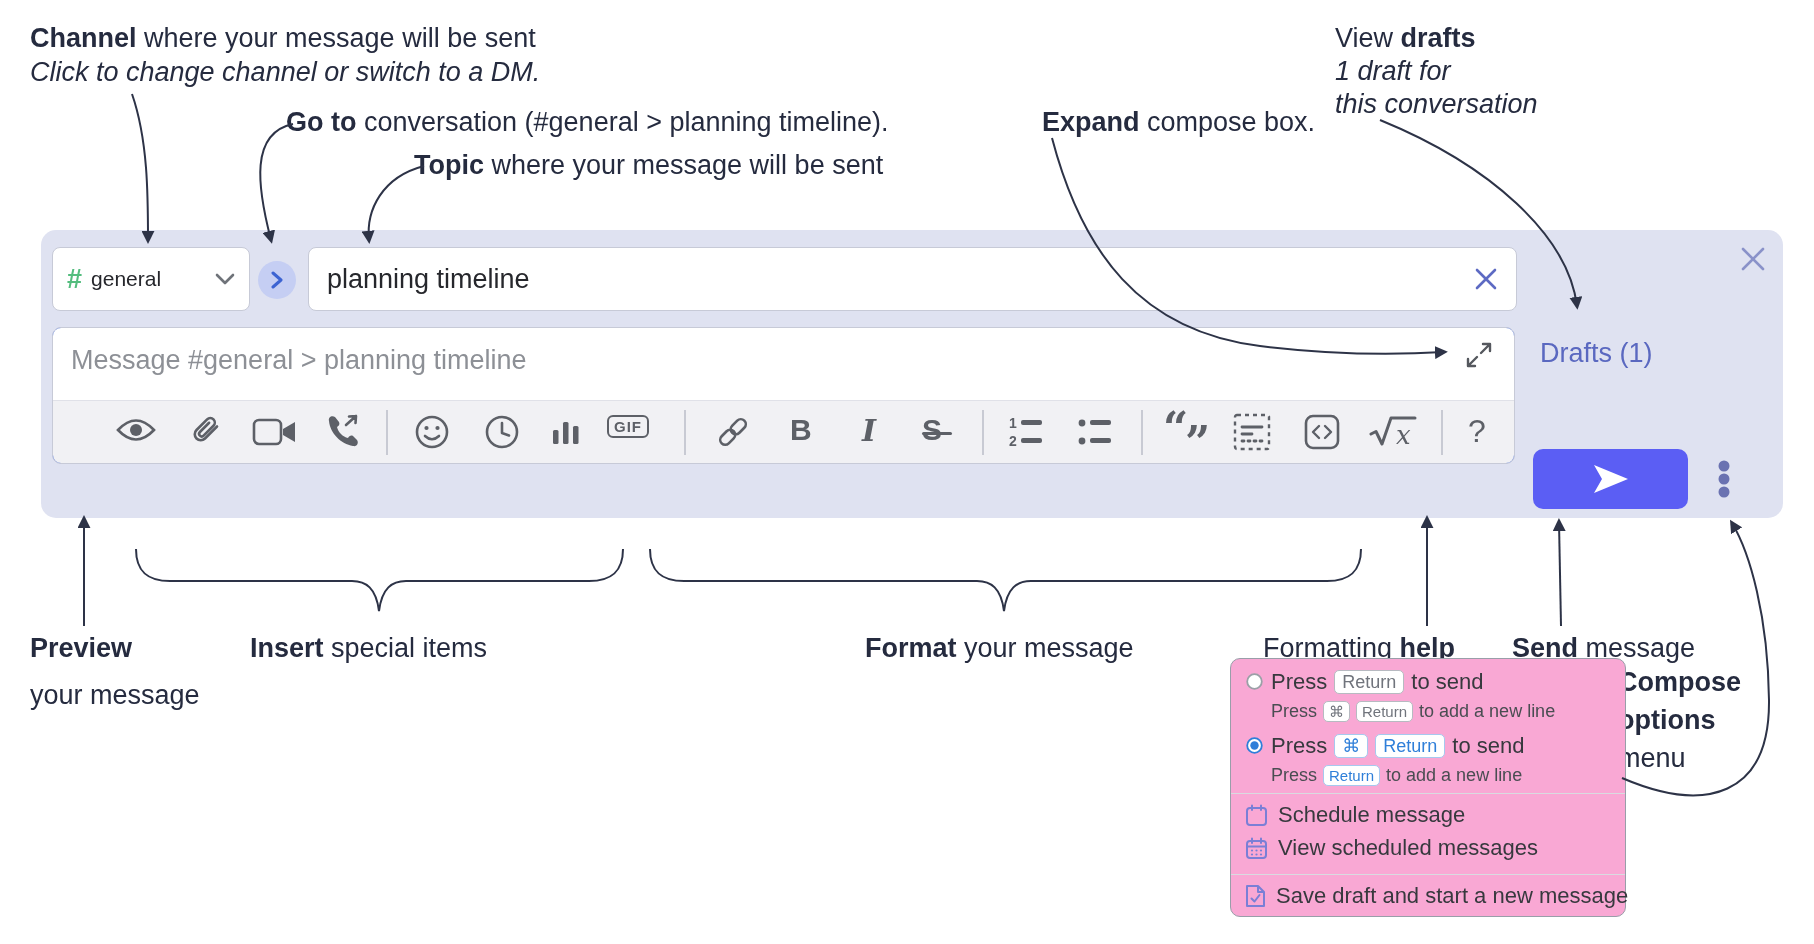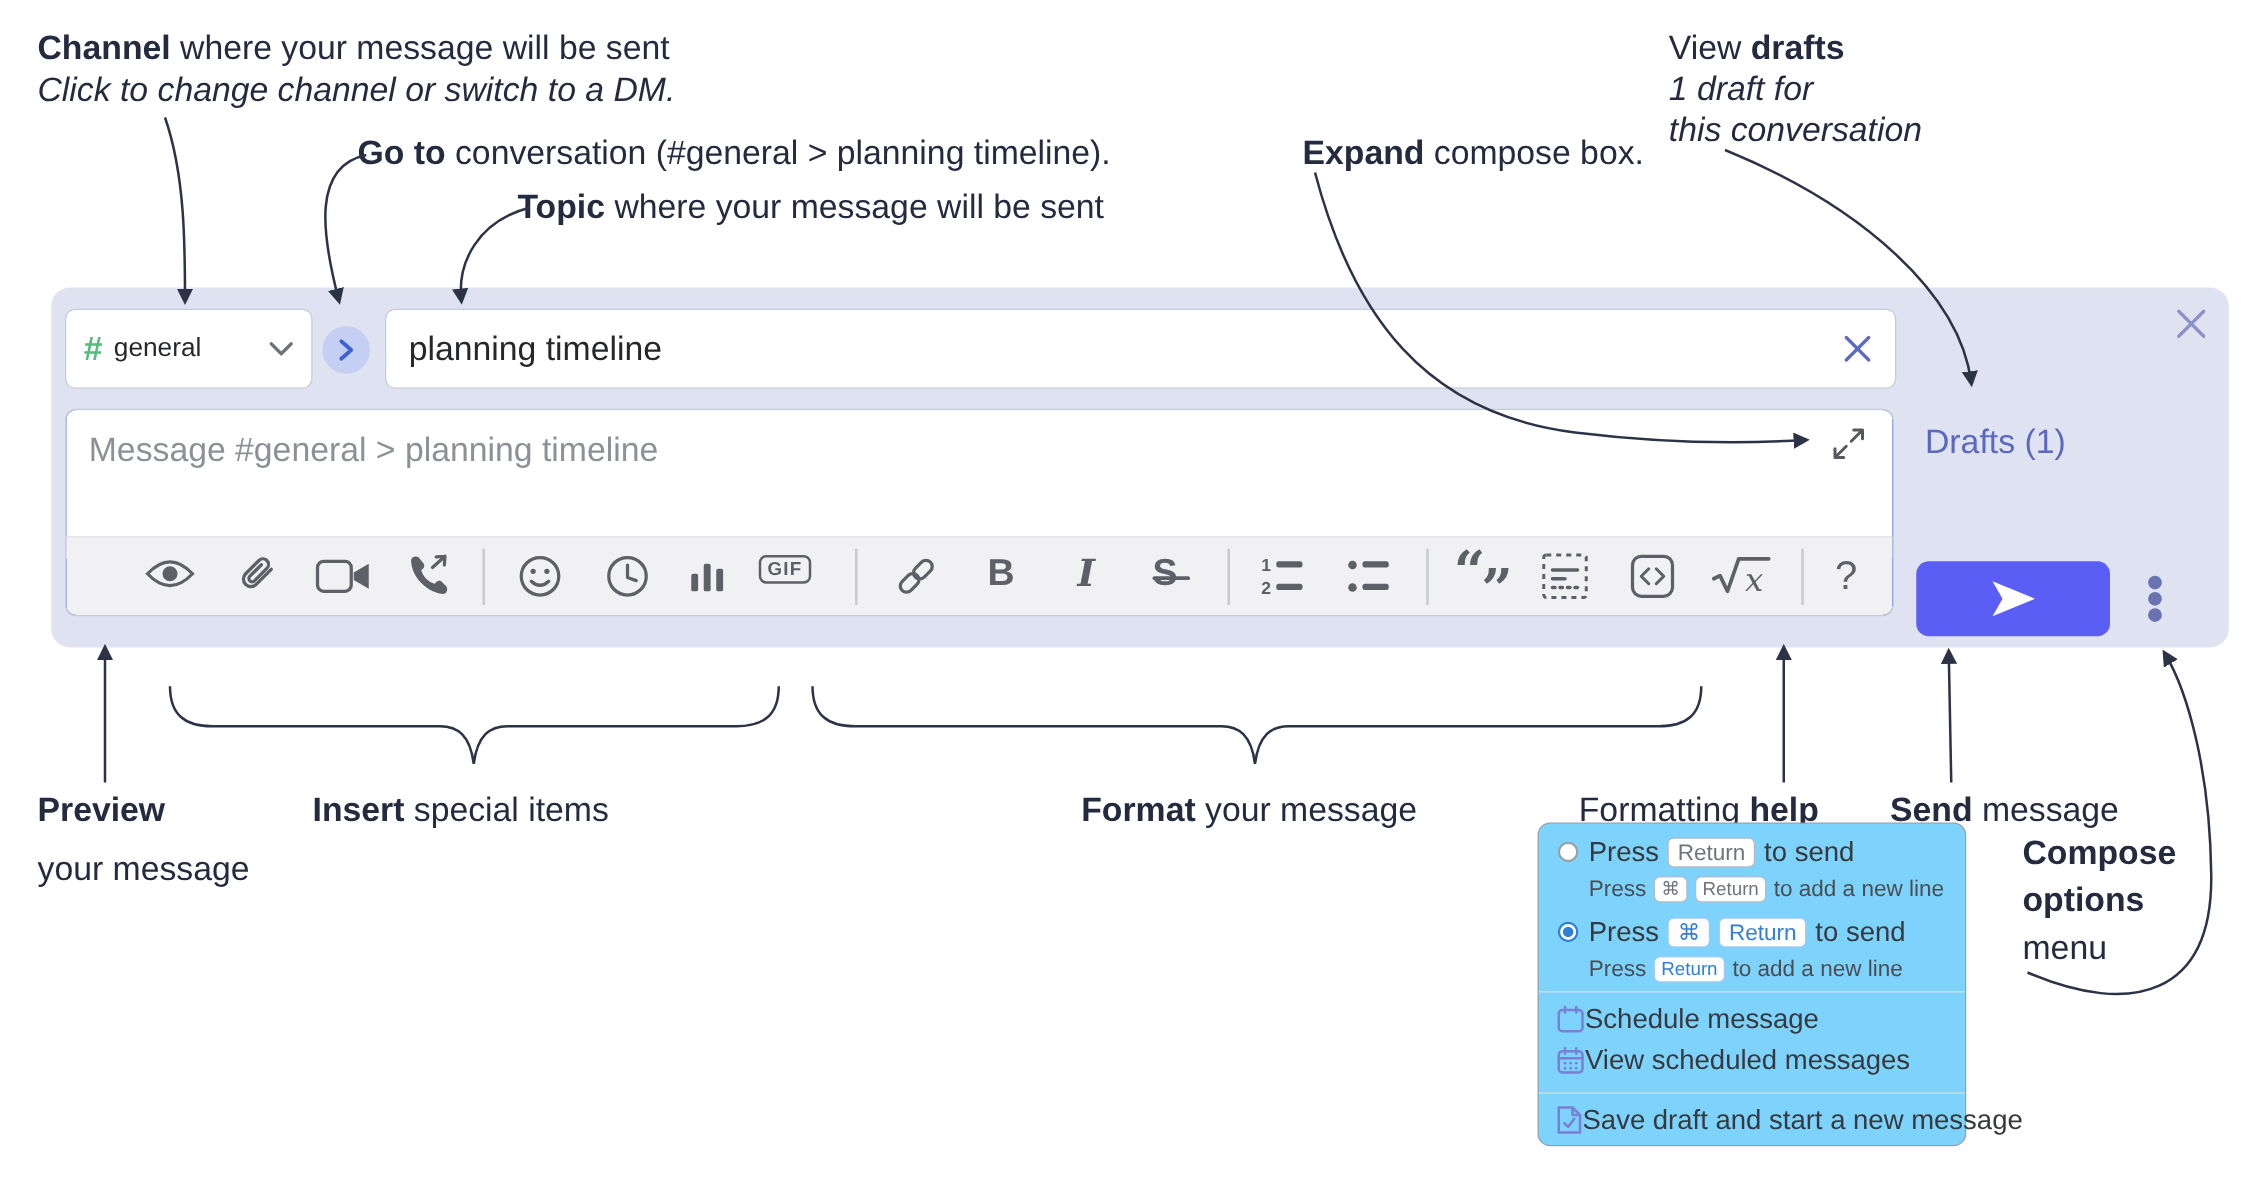--- a/index.html
+++ b/index.html
@@ -10,40 +10,40 @@
   .note b{font-weight:700;}
   
   .compose-outer{left:41px;top:230px;width:1742px;height:288px;background:#dfe2f1;border-radius:15px;}
   .white-box{background:#ffffff;border:1.5px solid #c7cad7;border-radius:8px;box-sizing:border-box;}
   .channel-select{left:52px;top:247px;width:198px;height:64px;display:flex;align-items:center;gap:9px;padding:0 14px;box-sizing:border-box;}
   .hash{color:#54bd7e;font-weight:700;font-size:27px;}
   .chan-name{font-size:21px;color:#26272c;flex:1;}
   .goto-circle{left:258px;top:261px;width:38px;height:38px;border-radius:50%;background:#c5cef3;display:flex;align-items:center;justify-content:center;}
   .topic-input{left:308px;top:247px;width:1209px;height:64px;display:flex;align-items:center;padding:0 18px;box-sizing:border-box;}
   .topic-text{font-size:27px;color:#26272c;flex:1;}
-  .msg-container{left:52px;top:327px;width:1463px;height:166px;background:#1d4ed8;border:1.5px solid #c7cad7;border-radius:9px;box-sizing:border-box;overflow:hidden;}
+  .msg-container{left:52px;top:327px;width:1463px;height:137px;background:#1d4ed8;border:1.5px solid #c7cad7;border-radius:9px;box-sizing:border-box;overflow:hidden;}
   .msg-area{position:absolute;left:0;top:0;right:0;height:119px;background:#fff;}
   .placeholder{position:absolute;left:18px;top:17px;font-size:27px;color:#8d9096;}
   .toolbar{position:absolute;left:0;bottom:0;right:0;height:62px;background:#f1f1f4;border-top:1px solid #e0e1e8;}
   .tb-div{position:absolute;top:9px;width:2px;height:45px;background:#c8cad3;}
   .tb-icon{position:absolute;display:flex;align-items:center;justify-content:flex-start;color:#5d6067;}
   .tb-text{font-size:30px;font-weight:700;color:#5d6067;}
   .gif-box{border:2.5px solid #5d6067;border-radius:6px;padding:1px 5px;font-size:15px;font-weight:700;letter-spacing:1px;color:#5d6067;}
   .drafts{left:1540px;top:338px;font-size:27px;color:#5a68c0;}
   .send-btn{left:1533px;top:449px;width:155px;height:60px;background:#5b5ef4;border-radius:10px;display:flex;align-items:center;justify-content:center;}
   
-  .popup{left:1230px;top:658px;width:343px;height:259px;background:#7dd3fc;border:1.5px solid #999ea9;border-radius:10px;box-sizing:border-box;}
+  .popup{left:1230px;top:658px;width:396px;height:259px;background:#f9a8d4;border:1.5px solid #999ea9;border-radius:10px;box-sizing:border-box;}
   .prow{position:absolute;left:40px;white-space:nowrap;font-size:22px;color:#37393e;display:flex;align-items:center;gap:7px;}
   .psub{position:absolute;left:40px;white-space:nowrap;font-size:18px;color:#4a4d52;display:flex;align-items:center;gap:6px;}
   .key{display:inline-block;border:1.5px solid #b7bac1;border-radius:5px;background:#fff;color:#70747c;
        font-size:18px;line-height:22px;padding:0 7px;}
   .key.small{font-size:15px;line-height:19px;padding:0 5px;}
   .key.blue{border-color:#a6c9ef;color:#2f7fd9;}
   .pdivider{position:absolute;left:0;width:100%;height:1px;background:#d9dbe0;}
-  .pitem{position:absolute;left:14px;display:flex;align-items:center;font-size:22px;color:#37393e;white-space:nowrap;text-align:right;}
+  .pitem{position:absolute;left:14px;display:flex;align-items:center;gap:10px;font-size:22px;color:#37393e;white-space:nowrap;text-align:right;}
   .overlay{left:0;top:0;width:1814px;height:944px;pointer-events:none;z-index:10;}
 </style>
 </head>
 <body>
 
 <div id="canvas">
 
   <div class="abs note" style="left:30px;top:22px;"><b>Channel</b><span> where your message will be sent</span></div>
   <div class="abs note" style="left:286px;top:106px;"><b>Go to</b><span> conversation (#general &gt; planning timeline).</span></div>
 

